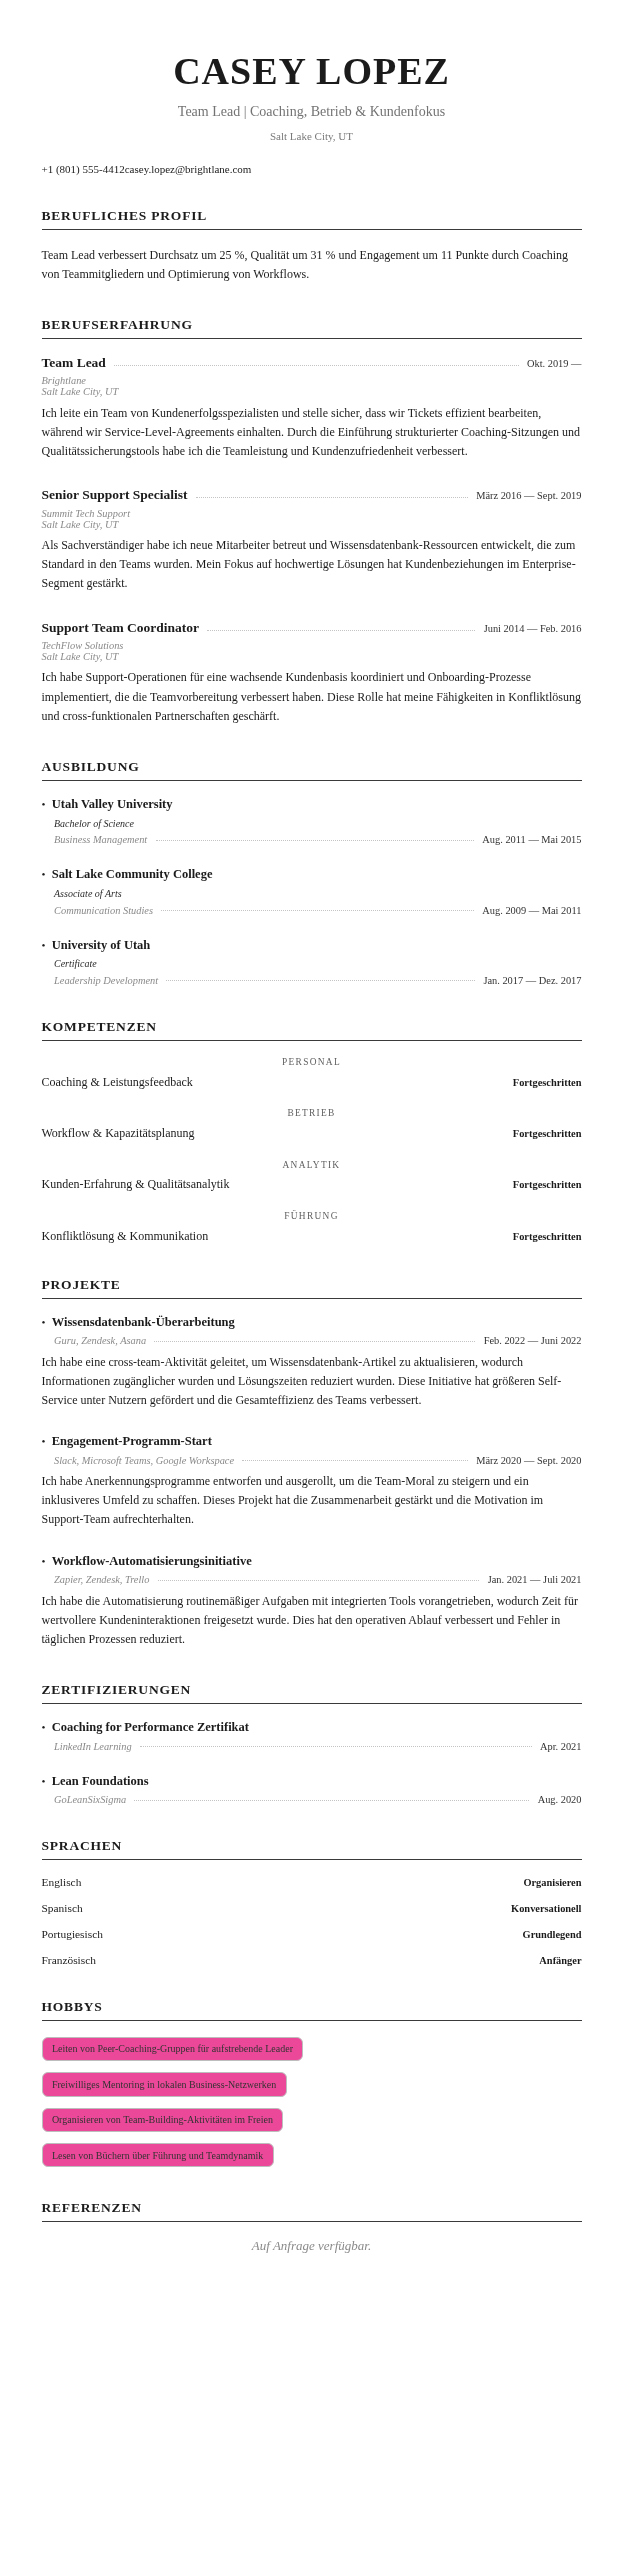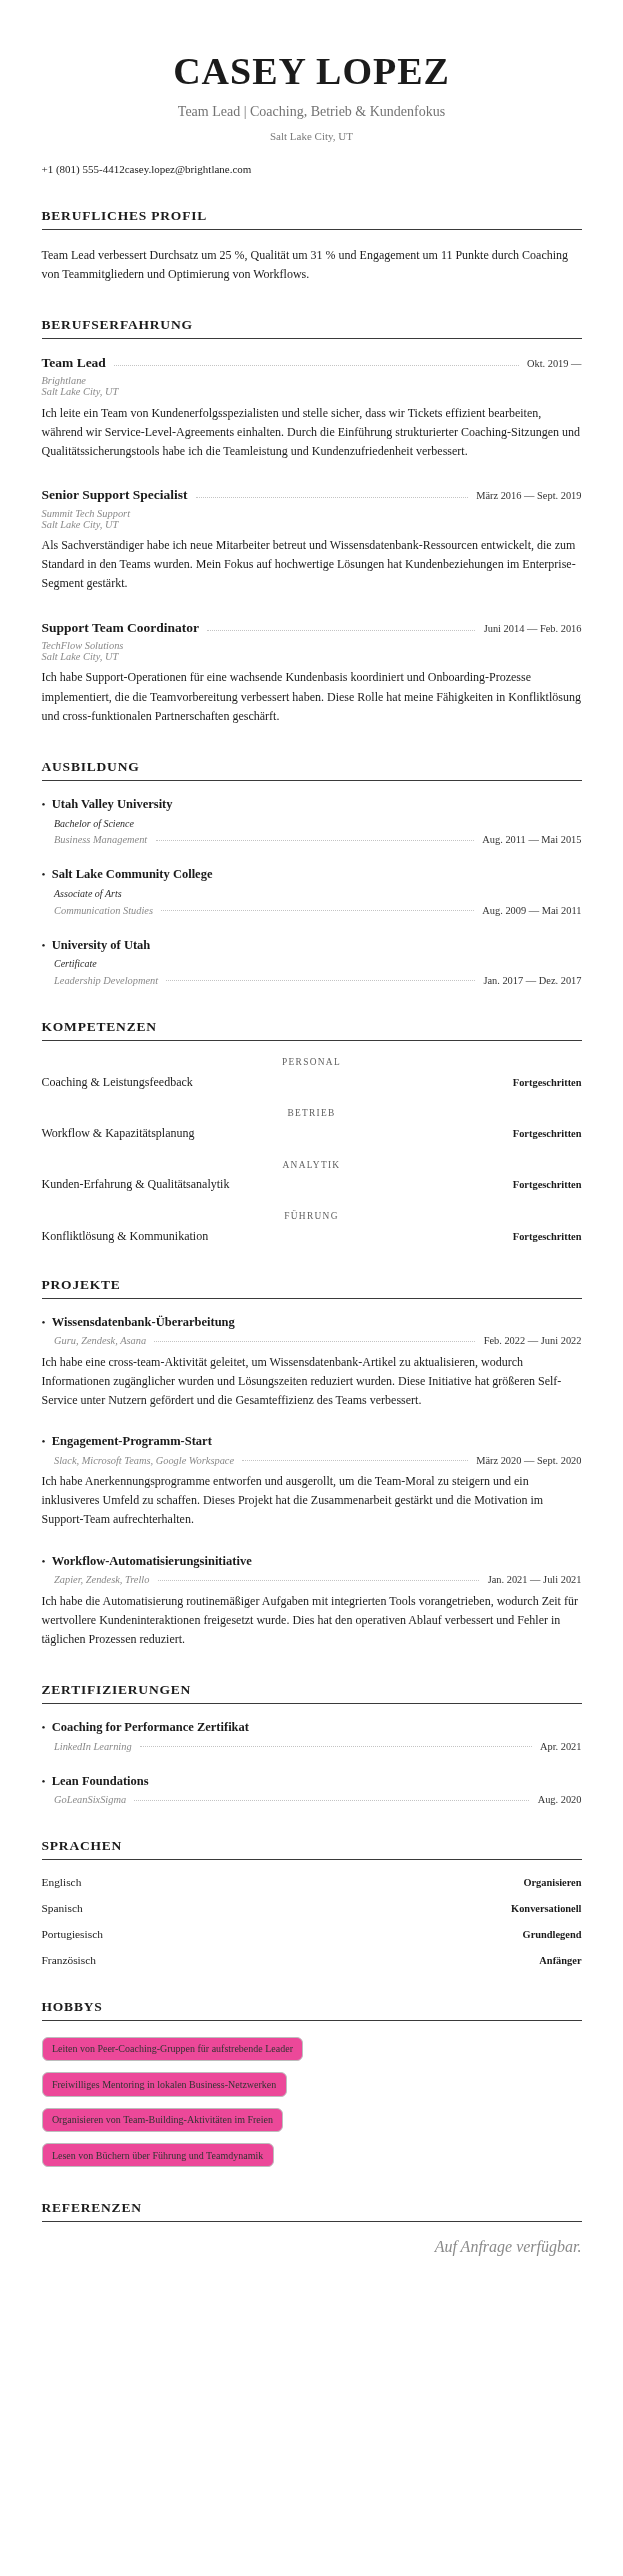--- a/index.html
+++ b/index.html
@@ -112,24 +112,24 @@
     border: 0.5px solid #bdbdbd;
     border-radius: 6px;
     padding: 5.7px 9.4px;
     font-size: 10px;
     color: #333333;
     margin-bottom: 11px;
   }
 
   
   .refs-text {
-    text-align: right;
+    text-align: center;
     font-style: italic;
     color: #8a8a8a;
-    font-size: 16px;
+    font-size: 13px;
     margin-top: 13.5px;
   }
 </style>
 </head>
 <body>
 
 <div class="page">
 
   <header class="head">
     <h1 class="name">CASEY LOPEZ</h1>

